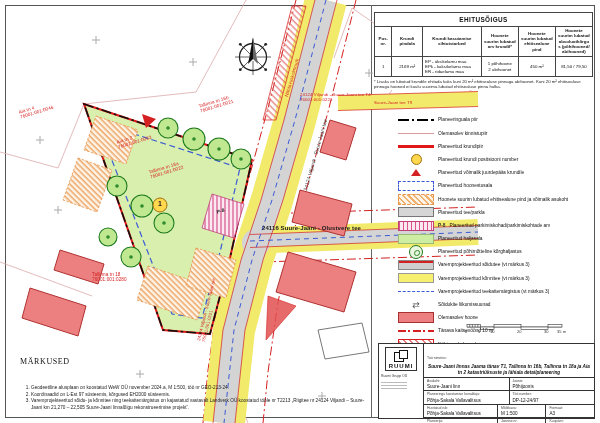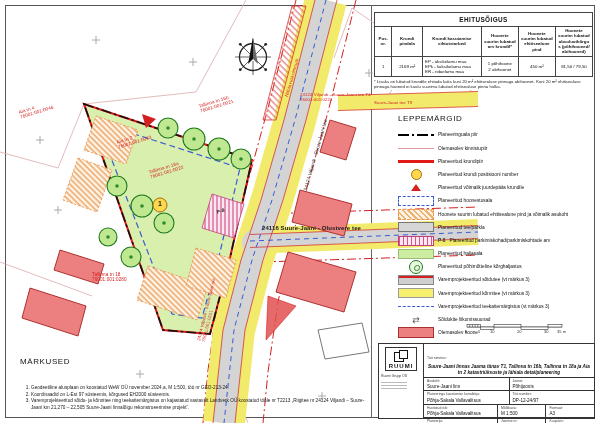--- a/index.html
+++ b/index.html
@@ -44,21 +44,21 @@
   .s-markistus::before{height:0;border-top:1.3px dashed #3b5bd6;}
   .s-suunad::before{content:"⇄";position:static;font-size:9px;font-weight:400;color:#555;line-height:10px;}
   .s-olemasolev::before{height:9px;background:#ec8080;border:1px solid #a83030;}
   .s-kaitse::before{height:2px;background:repeating-linear-gradient(90deg,#d42020 0 8px,transparent 8px 10.5px,#d42020 10.5px 12.5px,transparent 12.5px 15px);}
   .s-nahtavus::before{height:9px;background:repeating-linear-gradient(45deg,#e77a7a 0 1.4px,#fff 1.4px 4.4px);border:.9px solid #d42020;}
   .sw-extra{font-size:4.8px;font-weight:bold;color:#333;}
   .sw-extra:empty{display:none;}
   .llabel{font-size:4.8px;line-height:1.08;color:#111;}
   
   .notes{position:absolute;left:20px;top:357px;width:348px;z-index:3;}
-  .notes h3{font-size:8px;font-weight:400;letter-spacing:.6px;margin:0 0 19px 0;}
+  .notes h3{font-size:8px;font-weight:400;letter-spacing:.6px;margin:0 0 19px 0;font-family:Liberation Serif, serif;}
   .notes ol{margin:0;padding-left:11px;font-size:4.7px;line-height:1.4;color:#222;}
   
   .tblock{position:absolute;left:378px;top:343px;width:215px;height:74px;border:1px solid #333;
           display:flex;background:#fff;z-index:3;}
   .logo-cell{width:40px;flex:0 0 40px;border-right:1px solid #333;display:flex;flex-direction:column;
              align-items:center;padding:3px 2px 2px 2px;}
   .logo-box{border:1px solid #333;padding:2px 3px 1px 3px;display:flex;flex-direction:column;align-items:center;}
   .logo-icon{position:relative;width:14px;height:12px;margin-bottom:1px;}
   .logo-icon::before{content:"";position:absolute;left:0;top:2px;width:8px;height:8px;border:1.6px solid #111;}
   .logo-icon::after{content:"";position:absolute;left:5px;top:0;width:7px;height:7px;border:1.6px solid #111;background:#fff;}
@@ -292,21 +292,20 @@
 2 abihoonet</td>
           <td>450 m²</td>
           <td>81,50 / 79,50</td>
         </tr>
     </tbody>
   </table>
   <div class="footnote">* Lisaks on lubatud krundile ehitada kaks kuni 20 m² ehitisealuse pinnaga abihoonet. Kuni 20 m² ehitisealuse pinnaga hooned ei kuulu suurima lubatud ehitisealuse pinna hulka.</div>
 </div>
 
 <div class="legend">
-  <h3>LEPPEMÄRGID</h3>
   <div>
 
       <div class="lrow">
         <span class="sw s-paala"></span>
 
         <span class="llabel">Planeeringuala piir</span>
       </div>
 
       <div class="lrow">
         <span class="sw s-kinnistu"></span>

